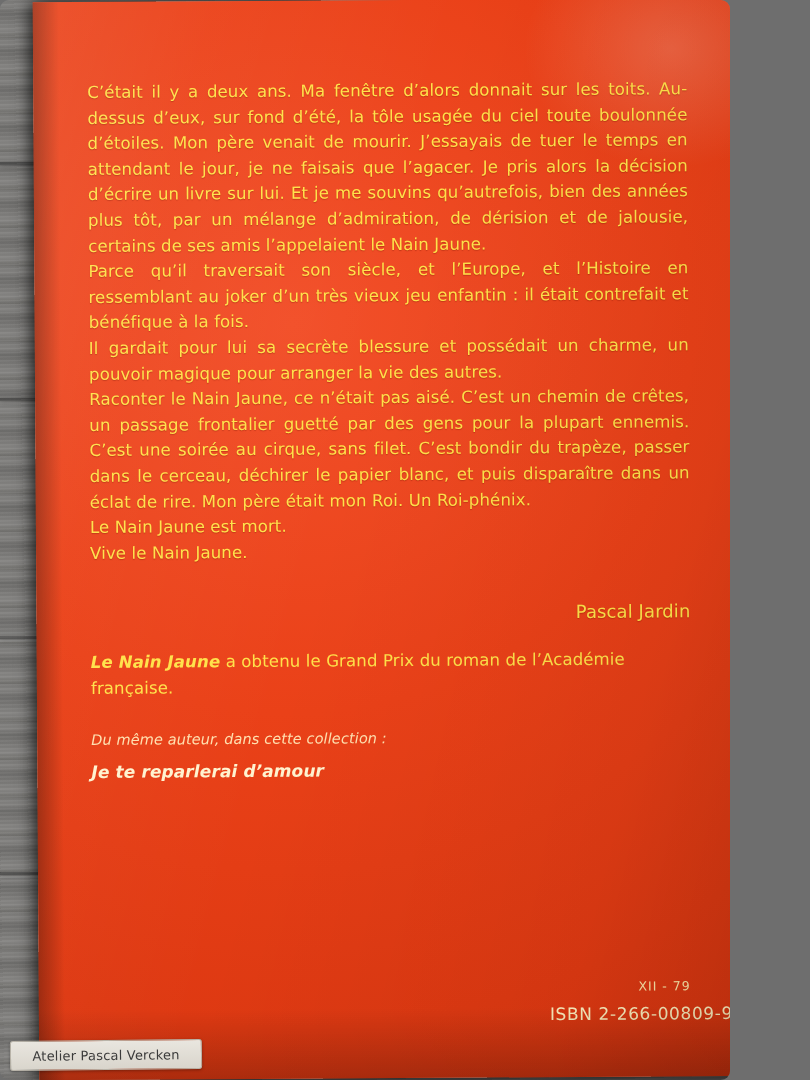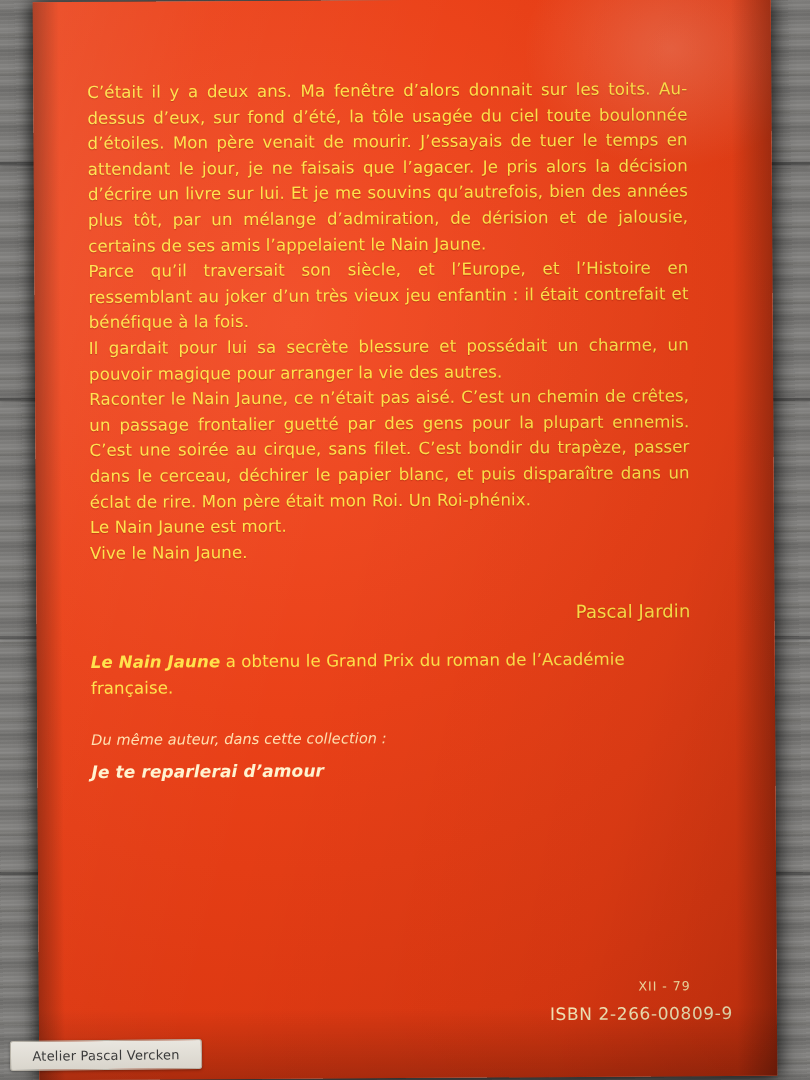--- a/index.html
+++ b/index.html
@@ -10,33 +10,34 @@
   body {
     width: 810px;
     height: 1080px;
     overflow: hidden;
     font-family: "DejaVu Sans", sans-serif;
   }
 
   
   #scene {
     position: relative;
-    width: 810px;
+    width: 730px;
     height: 1080px;
     background:
       repeating-linear-gradient(
         180deg,
         #7b7a78 0px,
         #858482 6px,
         #6f6e6c 13px,
         #7c7b79 22px,
         #888785 30px,
         #73726f 38px
       );
     overflow: hidden;
+    border-radius: 9px;
   }
   .plank-seam {
     position: absolute;
     left: 0;
     width: 810px;
     height: 3px;
     background: rgba(40,40,40,0.45);
     box-shadow: 0 2px 5px rgba(0,0,0,0.25);
   }
   .plank-light {

